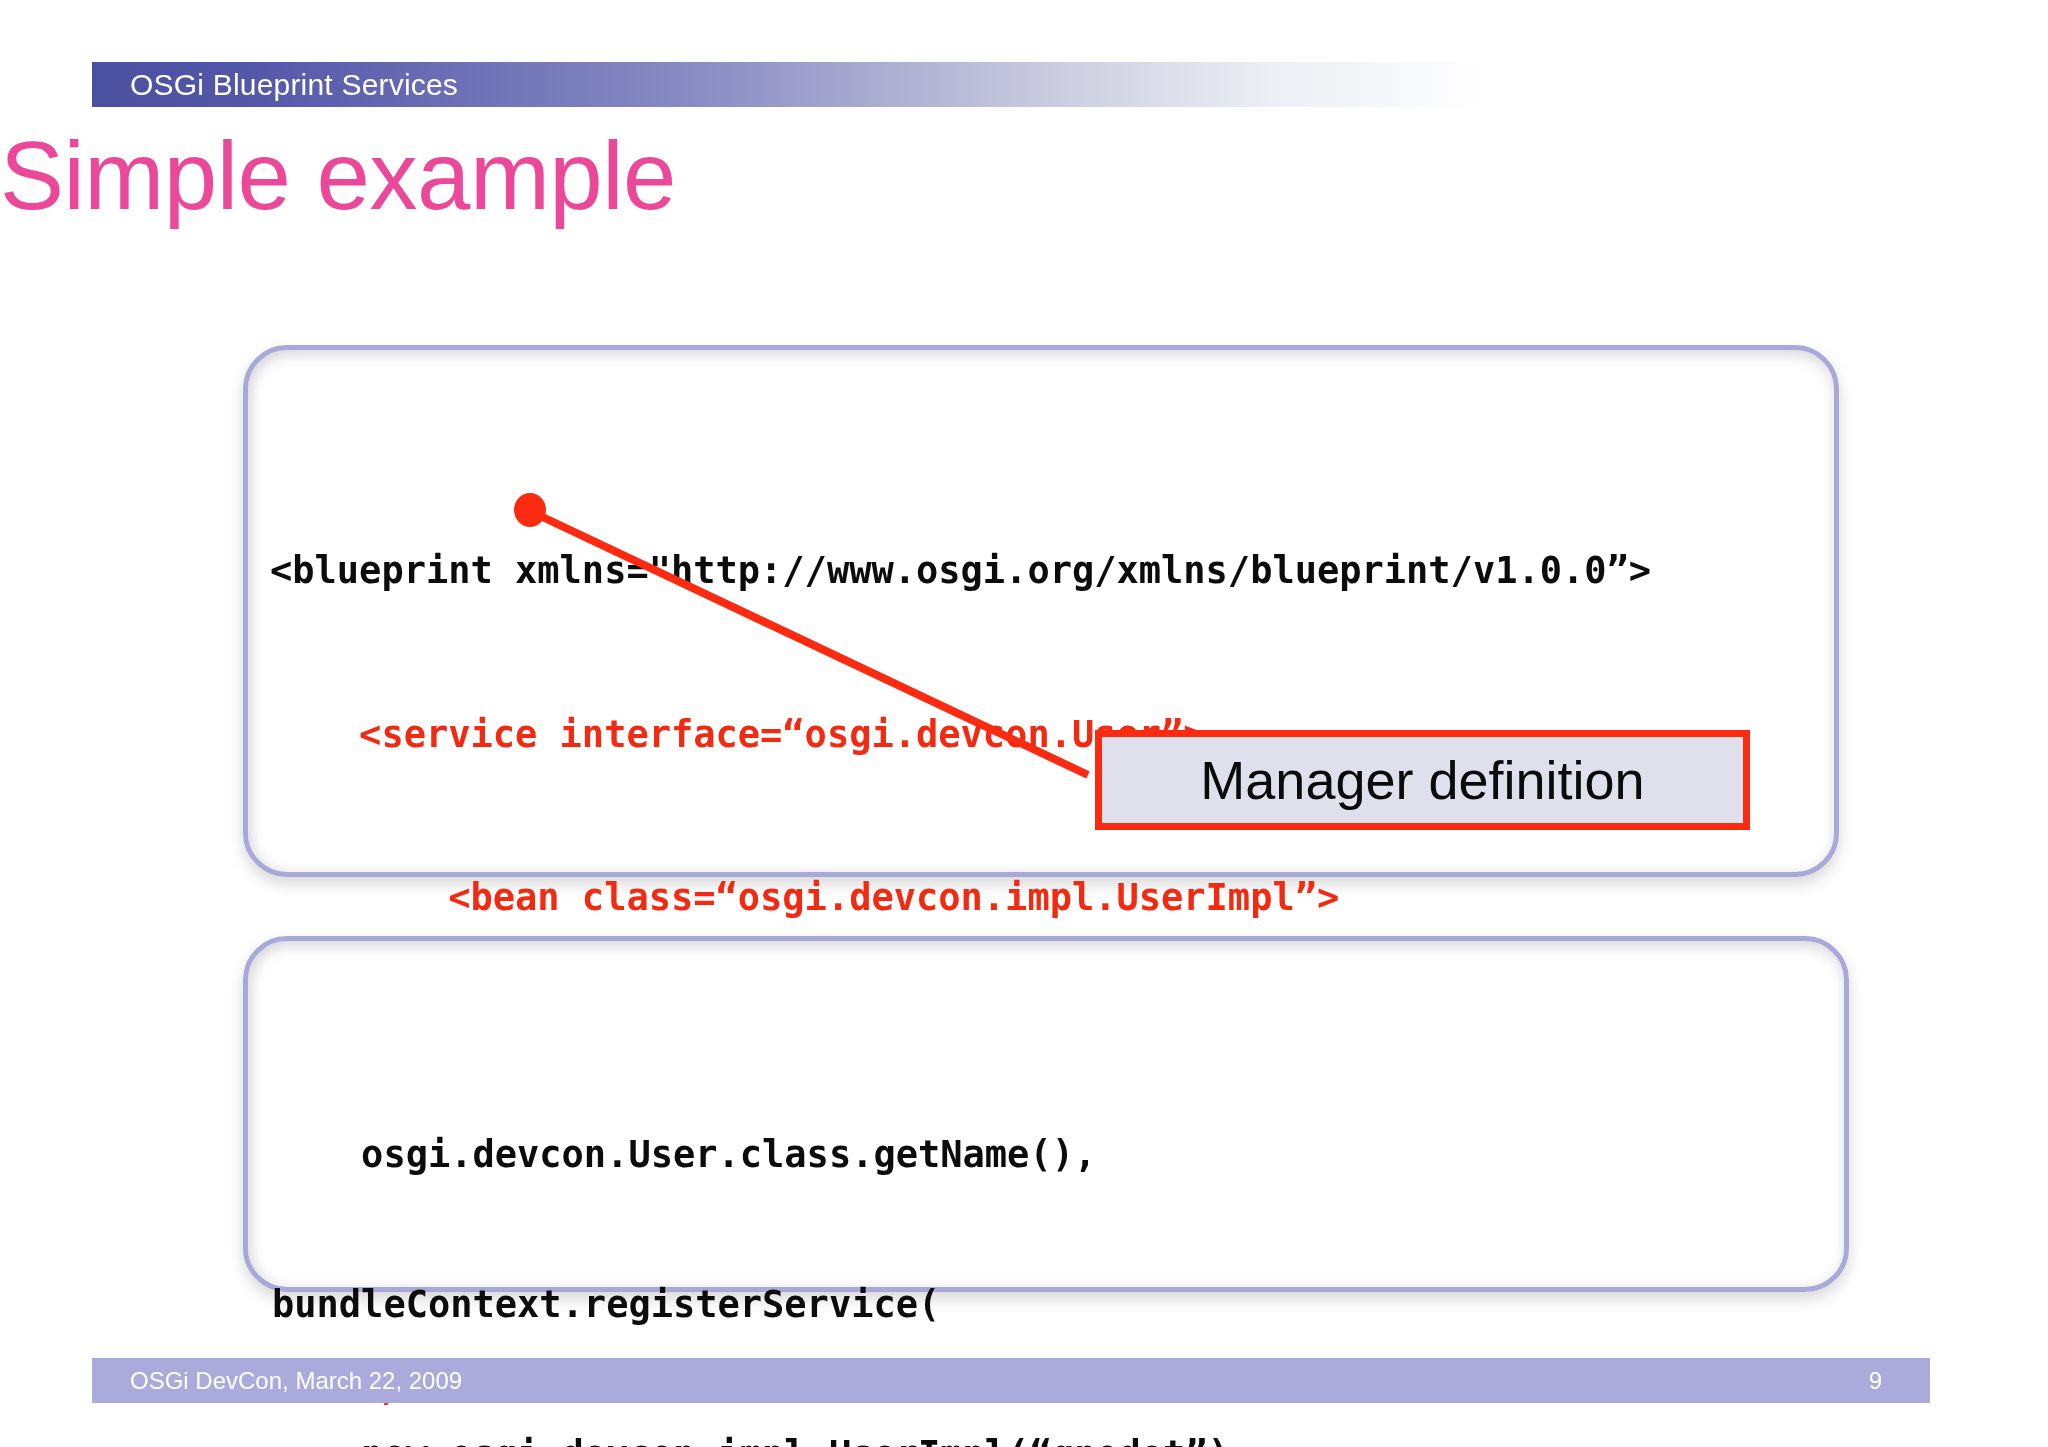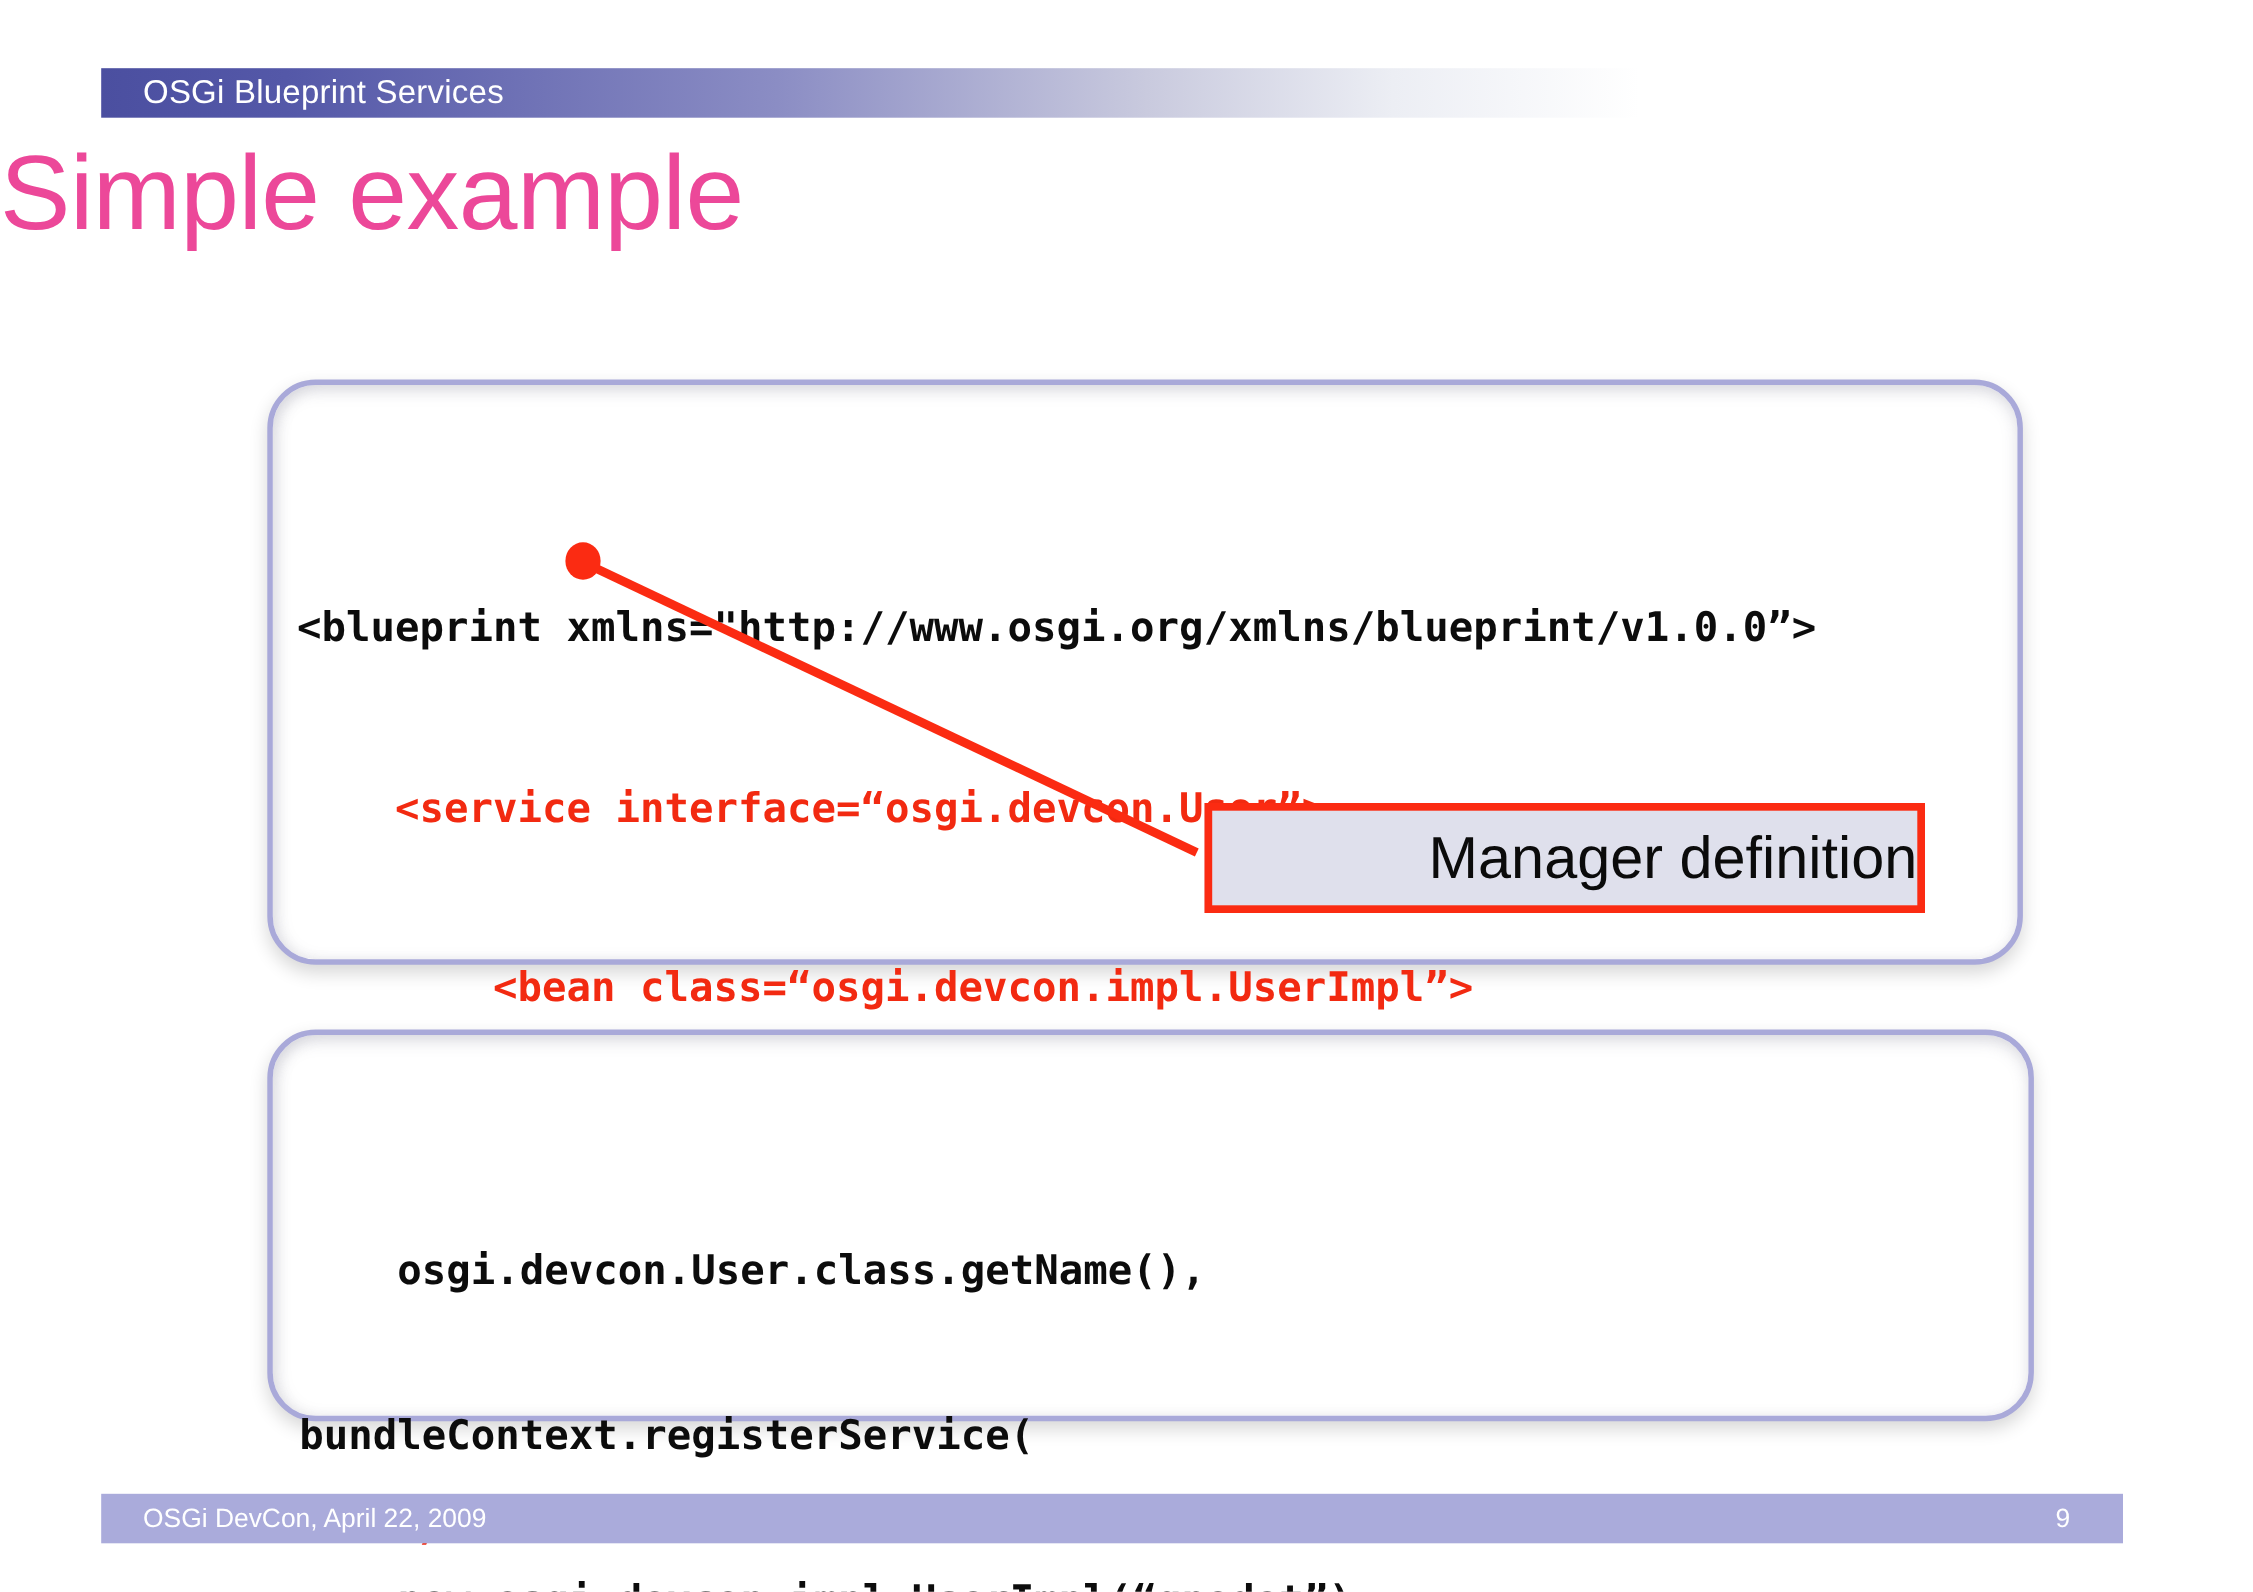--- a/index.html
+++ b/index.html
@@ -103,21 +103,21 @@
     position: absolute;
     left: 1095px;
     top: 730px;
     width: 655px;
     height: 100px;
     background: #dfe0ec;
     border: 7px solid #fb2b12;
     box-sizing: border-box;
     display: flex;
     align-items: center;
-    justify-content: flex-end;
+    justify-content: center;
   }
   #callout-label {
     font-family: "Liberation Sans", sans-serif;
     font-size: 54px;
     color: #0b0b0b;
     font-weight: 400;
     white-space: nowrap;
   }
 
   #callout-leader {
@@ -184,15 +184,15 @@
 <div class="panel" id="panel-java"></div>
 
 <div class="code-block" id="code-java">
   <span class="code-line c-black">    osgi.devcon.User.class.getName(),</span>
   <span class="code-line c-black">bundleContext.registerService(</span>
   <span class="code-line c-black">    new osgi.devcon.impl.UserImpl(“gnodet”),</span>
   
 </div>
 
 <div id="footer-band">
-  <div class="footer-text" id="footer-left">OSGi DevCon, April 22, 2009</div>
+  <div class="footer-text" id="footer-left">OSGi DevCon, March 22, 2009</div>
   <div class="footer-text" id="footer-page">9</div>
 </div>
 
 </body></html>

